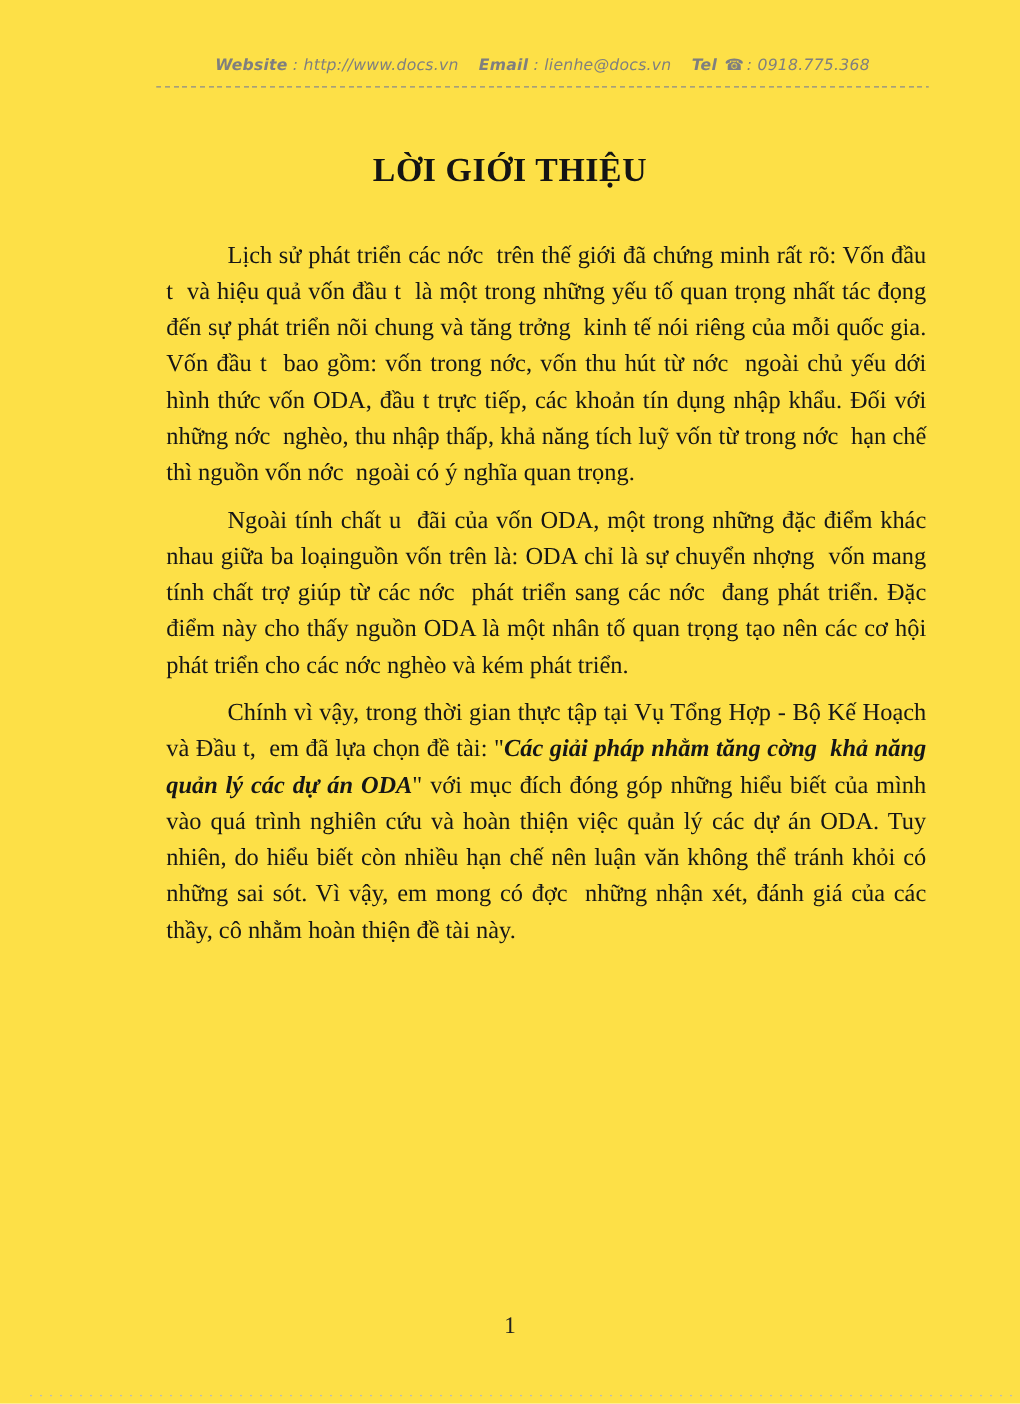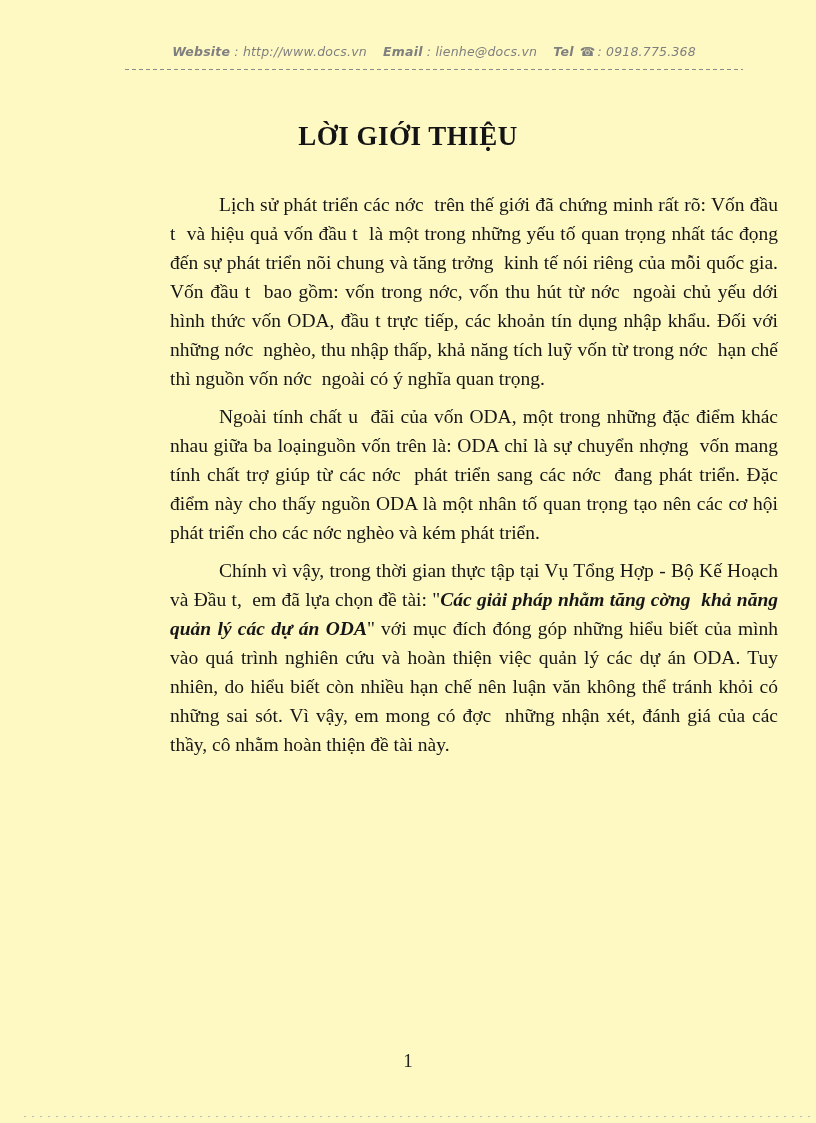--- a/index.html
+++ b/index.html
@@ -1,20 +1,20 @@
 <!DOCTYPE html>
 <html><head>
 <meta charset="utf-8">
 <style>
   html, body { margin: 0; padding: 0; background: #ffffff; }
   .page {
     position: relative;
     width: 816px;
     height: 1123px;
-    background: #fef9c3;
+    background: #fde047;
     overflow: hidden;
     font-family: "Liberation Serif", "DejaVu Serif", serif;
   }
 
   
   .header {
     position: absolute;
     top: 44px;
     left: 125px;
     width: 618px;
@@ -56,21 +56,20 @@
   
   .body {
     position: absolute;
     top: 190px;
     left: 133px;
     width: 608px;
     font-size: 19.5px;
     line-height: 29px;
     color: #161616;
     text-align: justify;
-    margin-left: 37px;
   }
   .body p {
     margin: 0 0 9px 0;
     text-indent: 49px;
     white-space: pre-wrap;
   }
   .em { font-weight: bold; font-style: italic; }
 
   
   .page-number {

